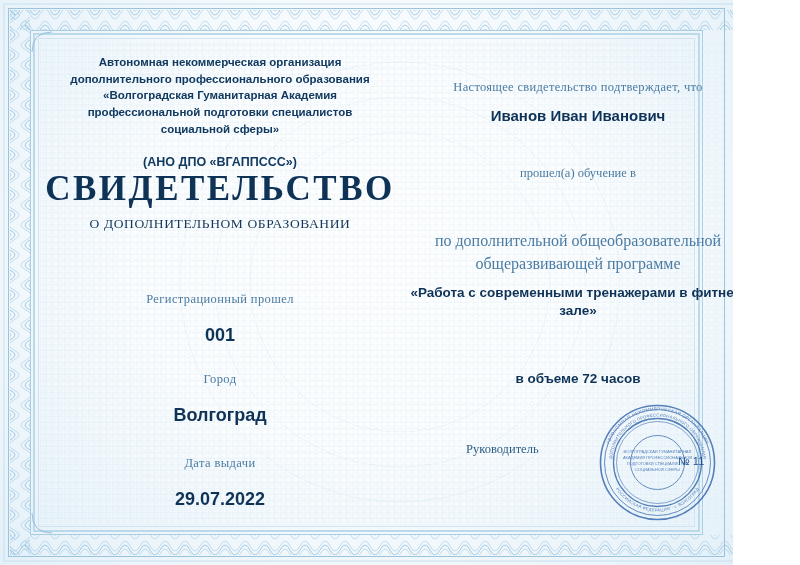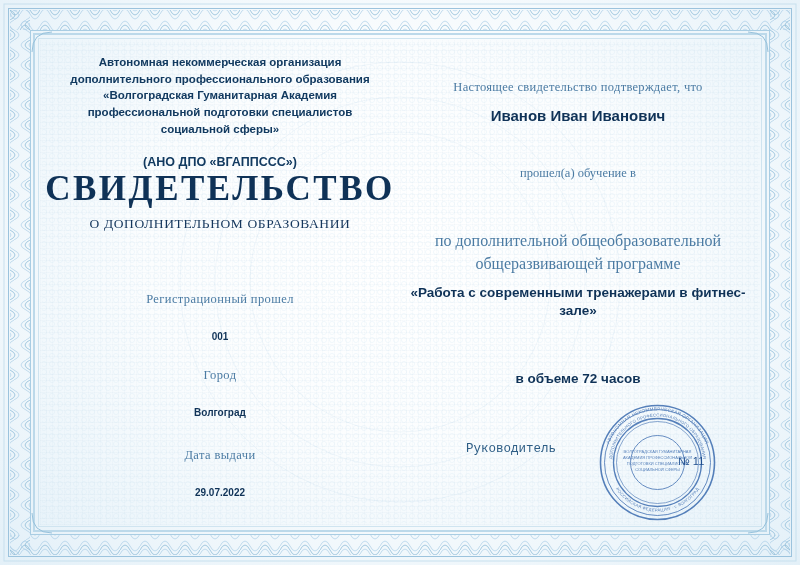--- a/index.html
+++ b/index.html
@@ -9,21 +9,21 @@
   }
   body {
     width: 800px;
     height: 565px;
     font-family: "Liberation Sans", sans-serif;
     overflow: hidden;
   }
 
   .certificate {
     position: relative;
-    width: 800px;
+    width: 733px;
     height: 565px;
     box-sizing: border-box;
     background:
       radial-gradient(ellipse at 50% 45%, #ffffff 0%, #fbfdfe 45%, #eef6fb 75%, #e3f0f8 100%);
     overflow: hidden;
   }
 
   
   .border-outer {
     position: absolute;
@@ -121,24 +121,24 @@
     margin-top: 7px;
   }
 
   .field-label {
     font-family: "Liberation Serif", serif;
     font-size: 12.5px;
     color: #4b7ba3;
     letter-spacing: 0.4px;
   }
   .field-value {
-    font-size: 10px;
-    font-weight: bold;
-    color: #0f3257;
-    margin-top: 24px;
+    font-size: 18px;
+    font-weight: bold;
+    color: #0f3257;
+    margin-top: 18px;
   }
 
   .reg-block { margin-top: 60px; }
   .city-block { margin-top: 26px; }
   .date-block { margin-top: 30px; }
 
   .r-lead {
     font-family: "Liberation Serif", serif;
     font-size: 12.5px;
     color: #4b7ba3;
@@ -178,21 +178,21 @@
     margin-top: 9px;
     line-height: 1.3;
   }
   .r-hours {
     font-size: 13.5px;
     font-weight: bold;
     color: #0f3257;
     margin-top: 52px;
   }
   .r-signer {
-    font-family: Liberation Mono, monospace;
+    font-family: Liberation Serif, serif;
     font-size: 12.5px;
     color: #2d5d85;
     margin-top: 56px;
     text-align: left;
     padding-left: 66px;
   }
 
   
   .stamp {
     position: absolute;

